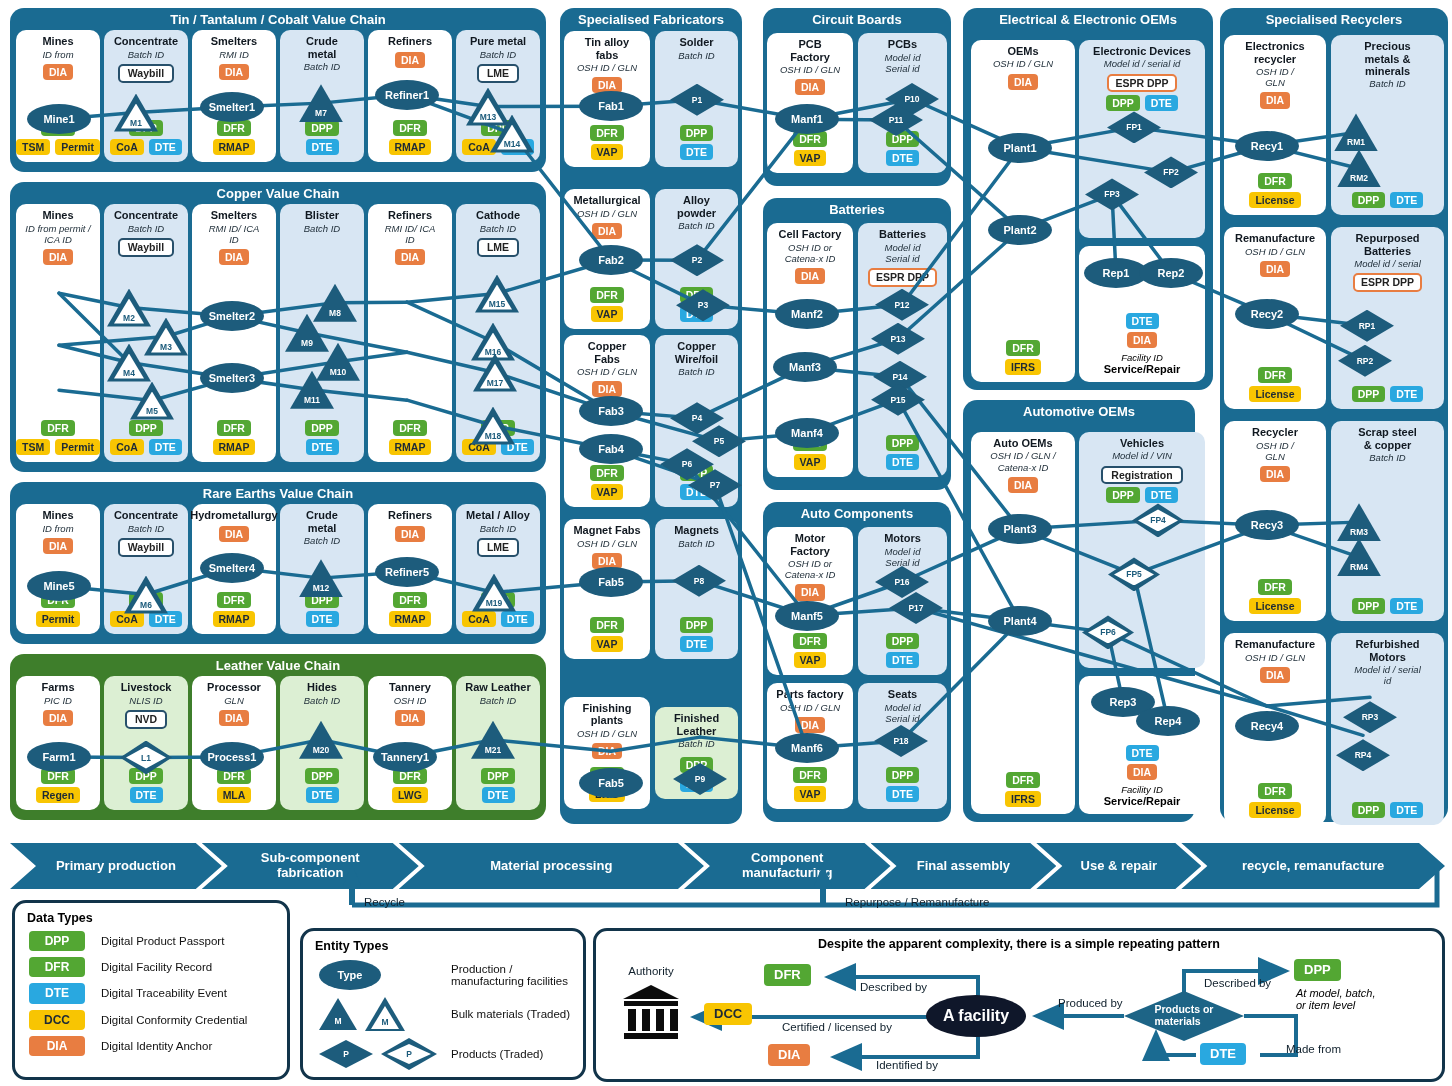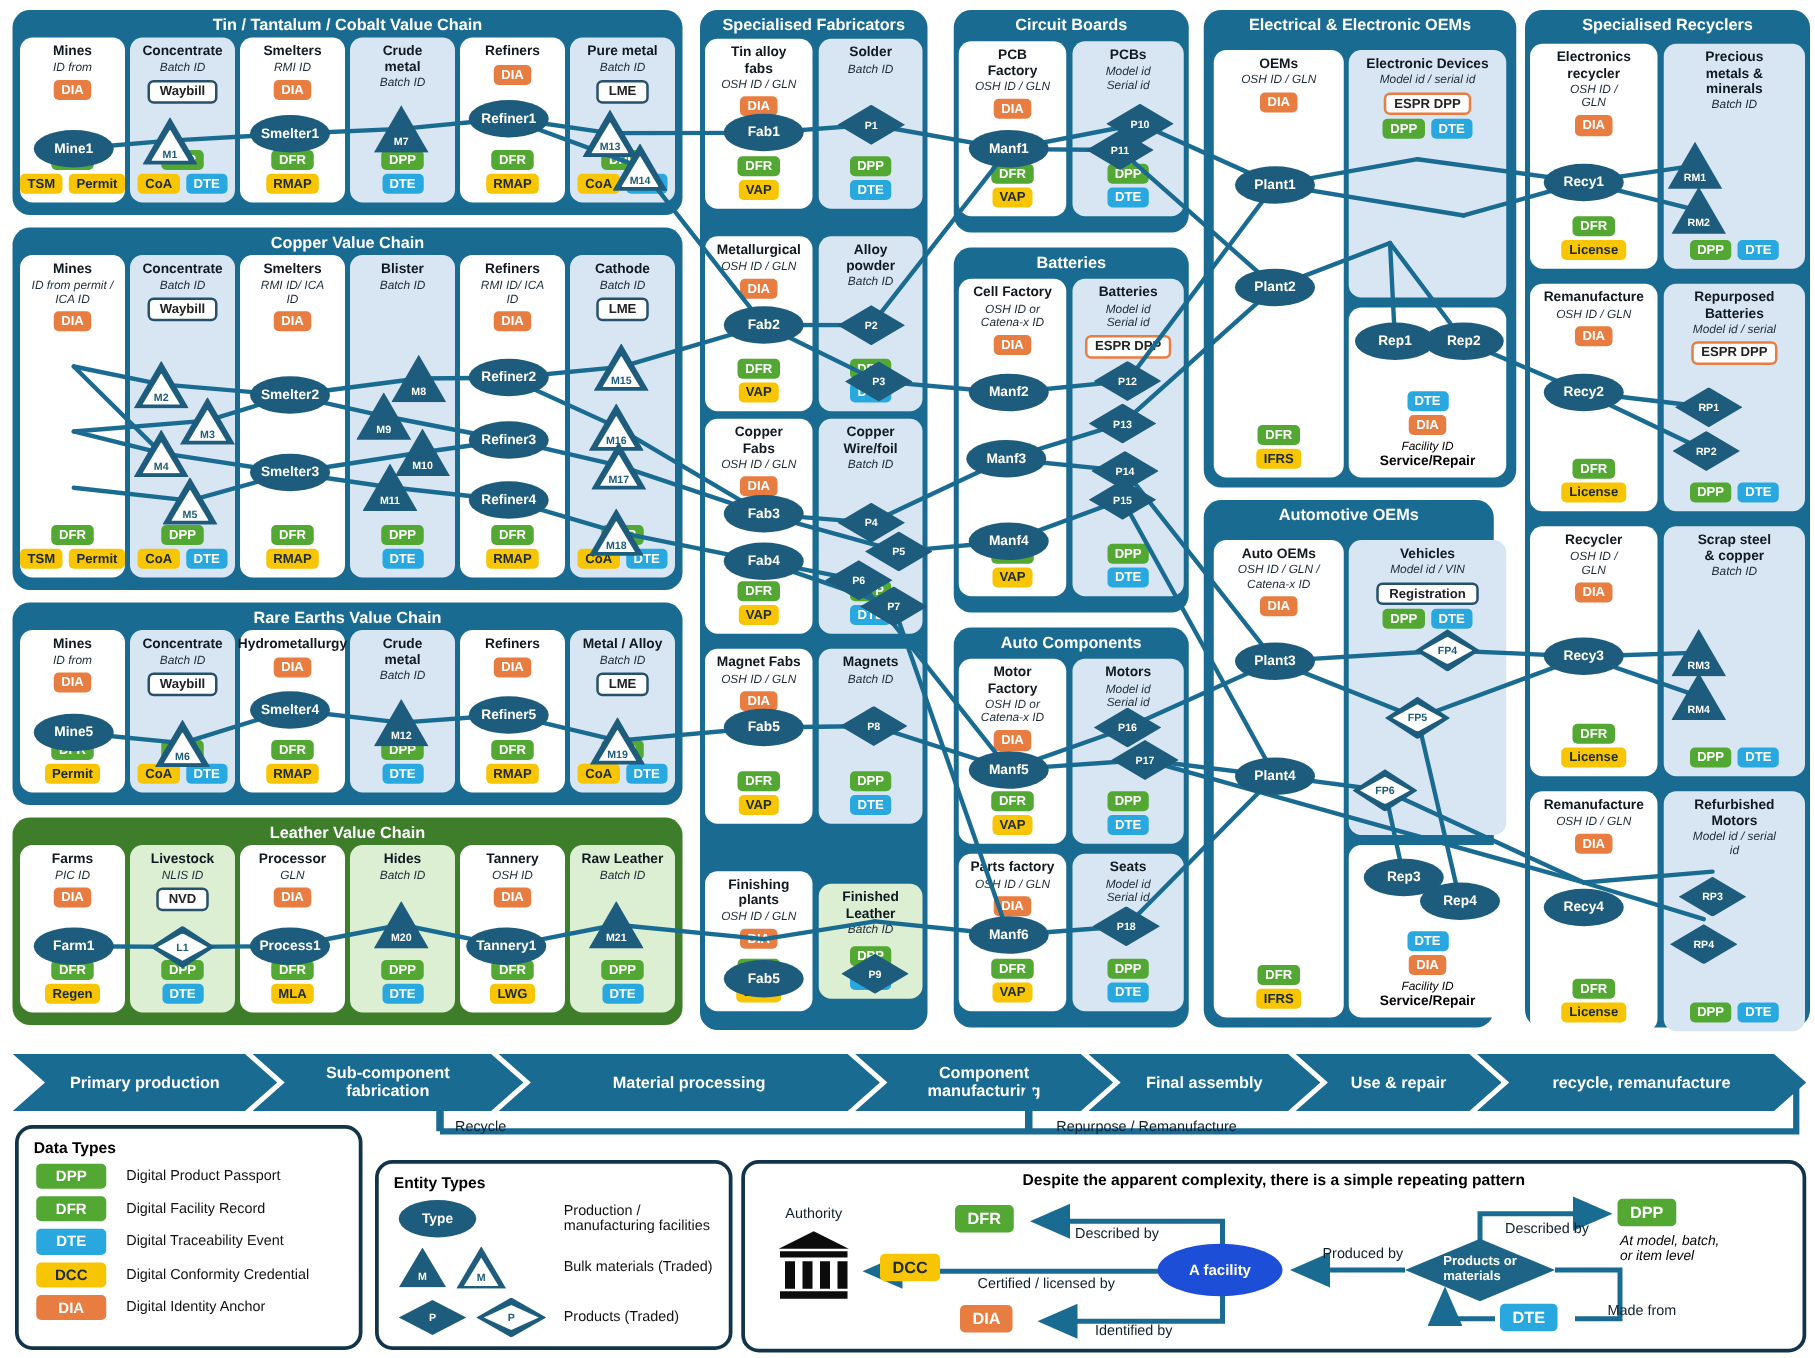--- a/index.html
+++ b/index.html
@@ -57,21 +57,21 @@
   .dtrow{display:flex;align-items:center;gap:16px;margin:6px 0 0 14px}
   .dtrow .bdg{width:48px;text-align:center;font-size:12px;padding:2px 4px}
   .dtdesc{font-size:11.5px;color:#111}
   .etrow{display:flex;align-items:center;gap:12px;margin:7px 0 0 16px}
   .etshapes{display:flex;align-items:center;gap:8px;min-width:120px}
   .etdesc{font-size:11.5px;color:#111;white-space:pre-line}
   .stat{position:relative !important;flex:none}
   .pb-abs{position:absolute;white-space:pre-line}
   .pb-lbl{font-size:11.5px;color:#10202c;white-space:nowrap}
   .pb-title{font-weight:bold;font-size:12.5px;text-align:center;width:100%}
-  .pb-ell{position:absolute;background:#1d4ed8;color:#fff;font-weight:bold;font-size:12px;border-radius:50%;
+  .pb-ell{position:absolute;background:#0f172a;color:#fff;font-weight:bold;font-size:16px;border-radius:50%;
           display:flex;align-items:center;justify-content:center}
   .pb-dia{position:absolute;background:#1d6486;color:#fff;font-weight:bold;font-size:10.5px;text-align:left;line-height:1.1;
           clip-path:polygon(50% 0,100% 50%,50% 100%,0 50%);display:flex;align-items:center;justify-content:center}
   .pb-bdg{position:absolute;font-size:13px;padding:2px 10px}
 </style>
 </head>
 <body>
 
 <div id="canvas">
 
@@ -527,31 +527,20 @@
           </div>
           <div class="brow">
             <span class="bdg b">DTE</span>
           </div>
         </div>
         <div class="vcard" style="flex: 1 1 0px;">
           <div class="ctitle">Refiners</div>
           <div class="csub">RMI ID/ ICA
 ID</div>
           <div class="chipwrap"><span class="bdg o">DIA</span></div>
-          <div class="zone">
-            <div class="node-e" style="left: 4px; top: 22px;">
-              <span>Refiner2</span>
-            </div>
-            <div class="node-e" style="left: 4px; top: 72px;">
-              <span>Refiner3</span>
-            </div>
-            <div class="node-e" style="left: 4px; top: 120px;">
-              <span>Refiner4</span>
-            </div>
-          </div>
           <div class="brow mt">
             <span class="bdg g">DFR</span>
           </div>
           <div class="brow">
             <span class="bdg y">RMAP</span>
           </div>
         </div>
         <div class="vcard light" style="flex: 1 1 0px;">
           <div class="ctitle">Cathode</div>
           <div class="csub">Batch ID</div>
@@ -1167,20 +1156,31 @@
           <span class="bdg y">IFRS</span>
         </div>
       </div>
       <div class="vcard light" style="position: absolute; left: 116px; top: 32px; width: 126px; height: 198px;">
         <div class="ctitle">Electronic Devices</div>
         <div class="csub">Model id / serial id</div>
         <div class="chipwrap"><span class="chip-espr">ESPR DPP</span></div>
         <div class="brow">
           <span class="bdg g">DPP</span>
           <span class="bdg b">DTE</span>
+        </div>
+        <div class="zone">
+          <div class="dia-f" style="left: 25px; top: 0px;">
+            <span class="lbl">FP1</span>
+          </div>
+          <div class="dia-f" style="left: 62px; top: 45px;">
+            <span class="lbl">FP2</span>
+          </div>
+          <div class="dia-f" style="left: 3px; top: 67px;">
+            <span class="lbl">FP3</span>
+          </div>
         </div>
       </div>
       <div class="vcard" style="position: absolute; left: 116px; top: 238px; width: 126px; height: 136px;">
         <div class="zone" style="flex: 0 0 40px;">
           <div class="node-e" style="left: 2px; top: 7px;">
             <span>Rep1</span>
           </div>
           <div class="node-e" style="left: 57px; top: 7px;">
             <span>Rep2</span>
           </div>

